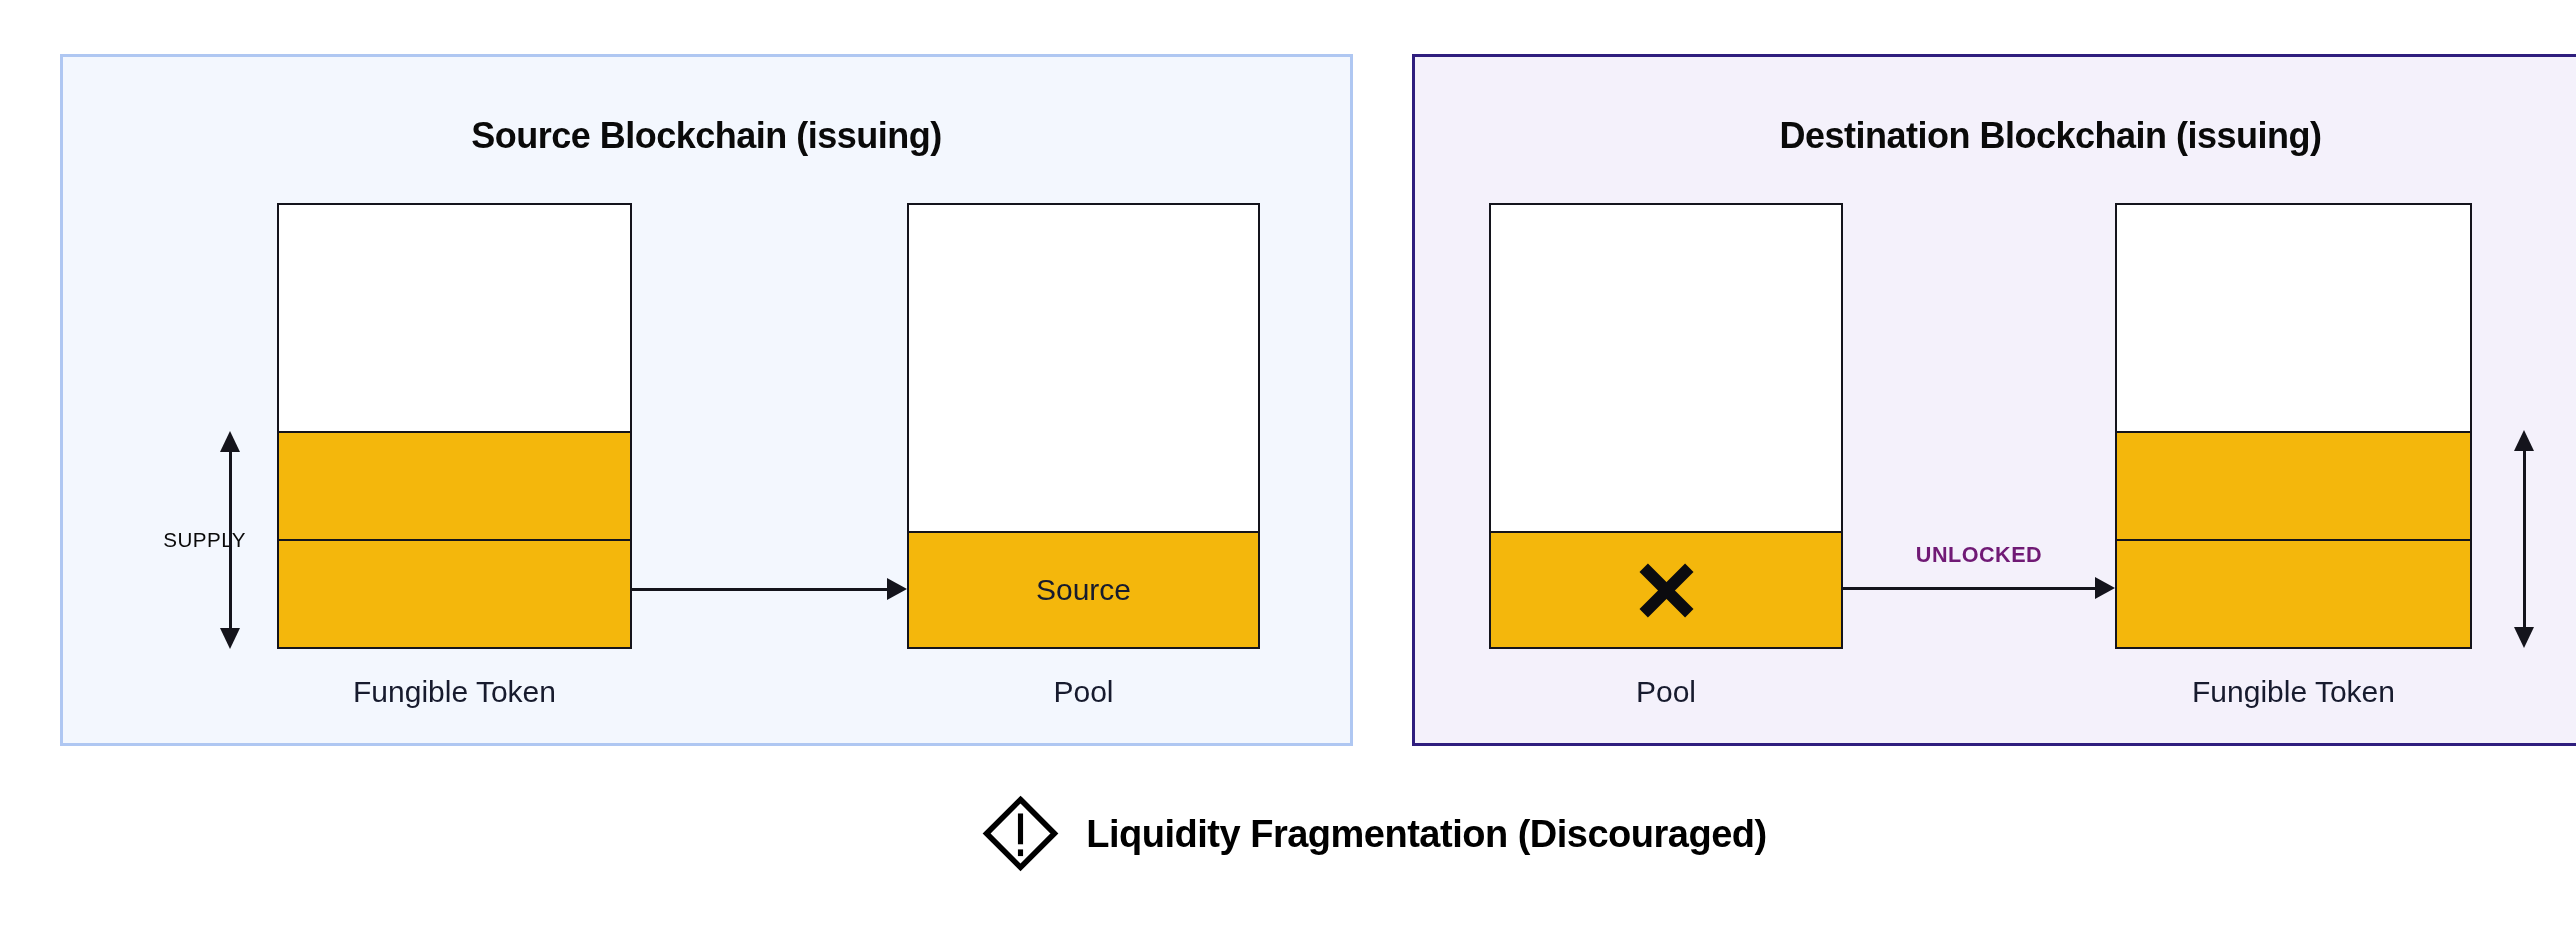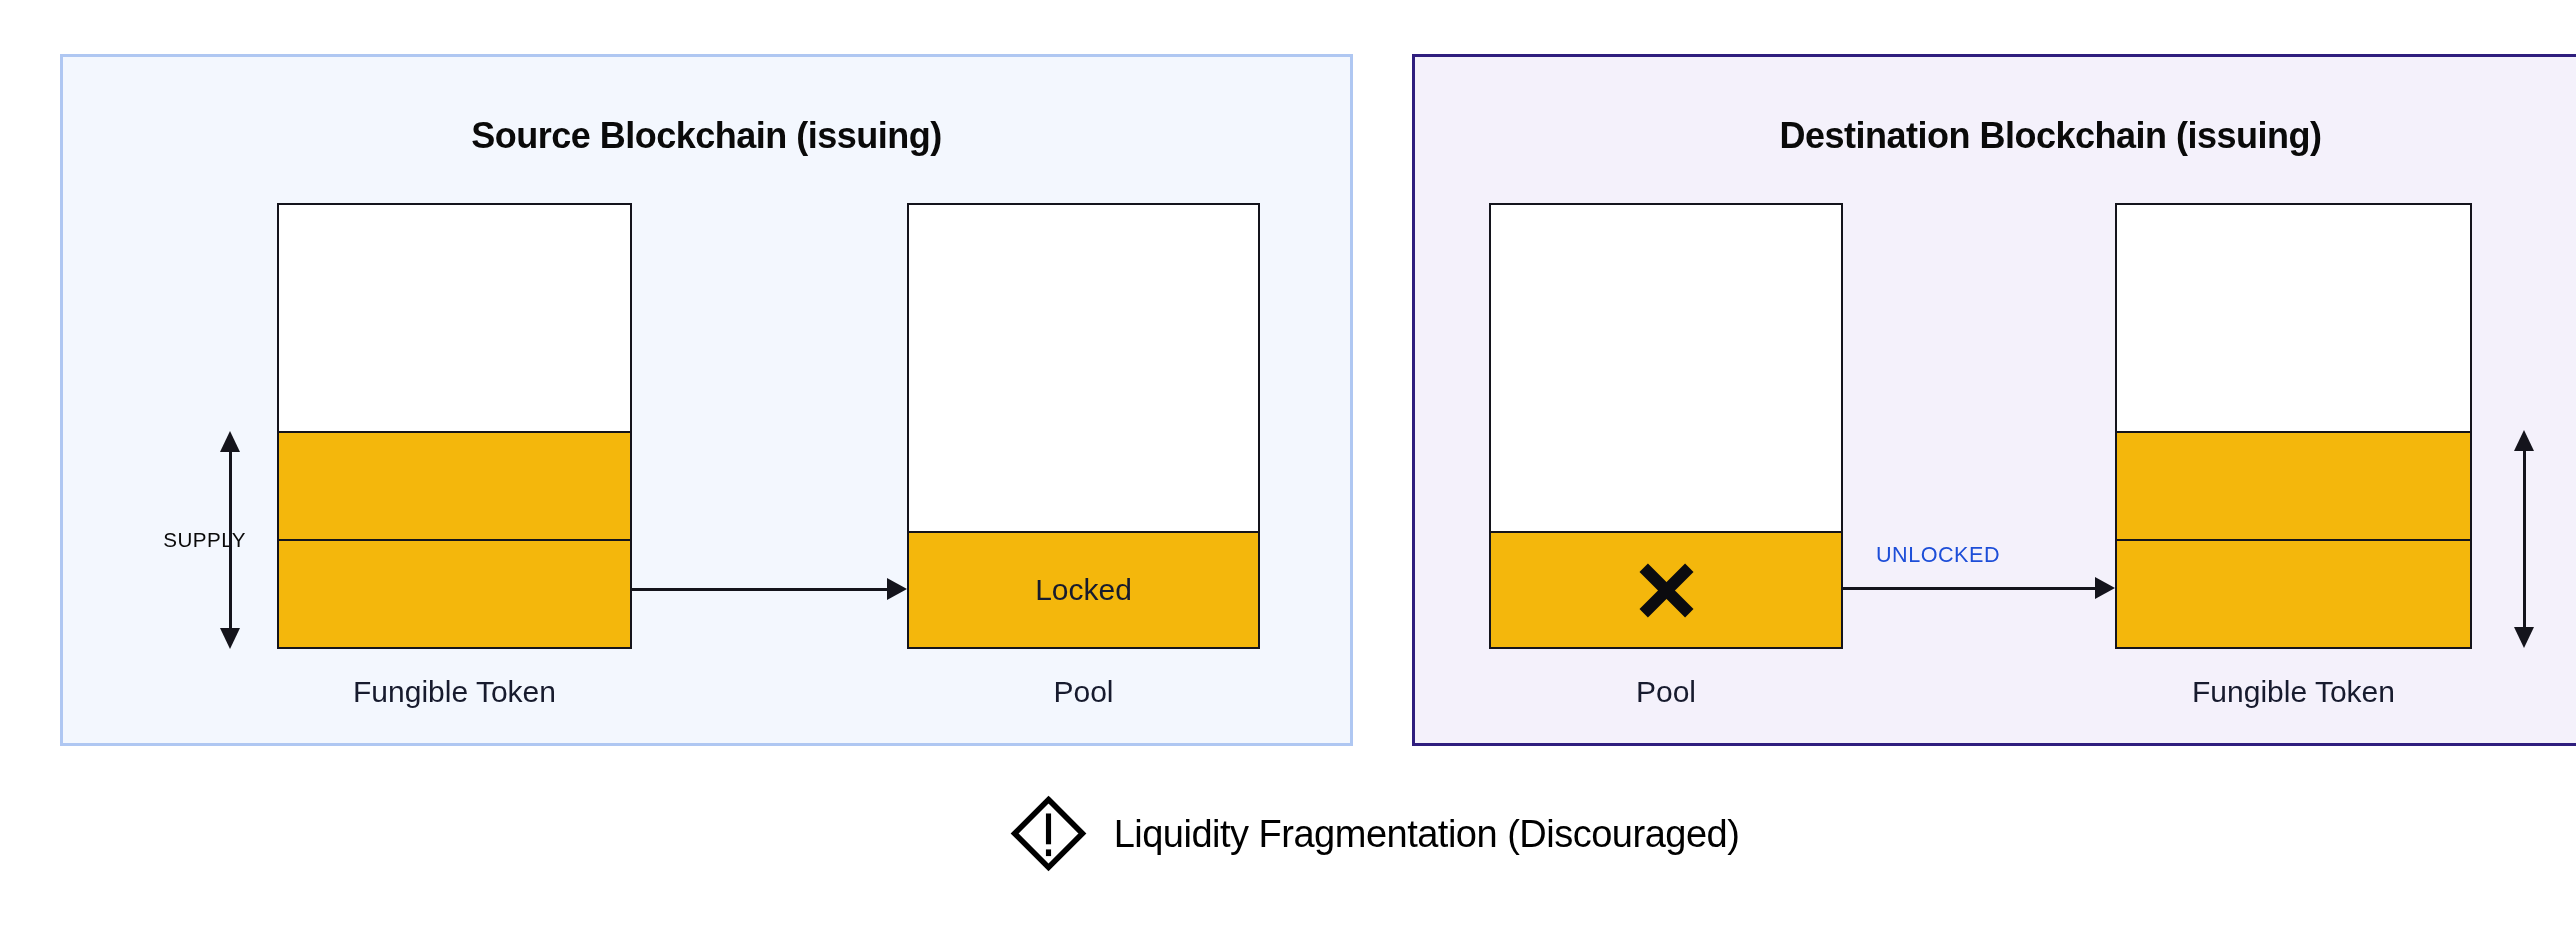--- a/index.html
+++ b/index.html
@@ -33,42 +33,42 @@
   #src-pool-label{left:844px;width:353px;}
   #dst-pool-label{left:74px;width:354px;}
   #dst-token-label{left:700px;width:357px;}
   
   .arrow-h{position:absolute;height:23px;}
   #src-flow-arrow{left:569px;top:521px;width:275px;}
   #dst-flow-arrow{left:428px;top:520px;width:272px;}
   .arrow-h .line{position:absolute;left:0;right:17.5px;top:9.8px;height:3.1px;background:#14141C;}
   .arrow-h .head{position:absolute;right:0;top:0;width:0;height:0;
     border-left:20.6px solid #14141C;border-top:11.3px solid transparent;border-bottom:11.3px solid transparent;}
-  .flow-arrow-label{position:absolute;text-align:left;font-size:21.6px;font-weight:400;
-    letter-spacing:0.5px;color:#1d4ed8;}
+  .flow-arrow-label{position:absolute;text-align:center;font-size:21.6px;font-weight:700;
+    letter-spacing:0.5px;color:#701a75;}
   #dst-arrow-label{left:461px;top:485px;width:206px;}
   
   .arrow-v{position:absolute;width:20.6px;height:218px;}
   #src-supply-arrow{left:157px;top:374px;}
   #dst-supply-arrow{left:1099px;top:373px;}
   .arrow-v .vline{position:absolute;left:8.8px;width:3.1px;top:17.5px;bottom:17.5px;background:#14141C;}
   .arrow-v .head-up{position:absolute;top:0;left:0;width:0;height:0;
     border-left:10.3px solid transparent;border-right:10.3px solid transparent;border-bottom:21.6px solid #14141C;}
   .arrow-v .head-down{position:absolute;bottom:0;left:0;width:0;height:0;
     border-left:10.3px solid transparent;border-right:10.3px solid transparent;border-top:21.6px solid #14141C;}
   .supply-label{position:absolute;width:155px;text-align:right;font-size:20.6px;font-weight:500;
     letter-spacing:0.5px;color:#0A0A0A;}
   #src-supply-label{left:28px;top:471px;}
   #dst-supply-label{left:1089px;top:470px;}
   
   .x-mark{display:block;}
   
   .caption{position:absolute;left:0;right:0;top:795px;height:77px;
     display:flex;align-items:center;justify-content:center;gap:27px;}
-  .caption-text{font-size:38px;font-weight:400;letter-spacing:-0.5px;color:#000000;line-height:1;}
+  .caption-text{font-size:38px;font-weight:700;letter-spacing:-0.5px;color:#000000;line-height:1;}
 </style>
 </head>
 <body>
 
 <div class="canvas">
 
   <section class="panel" id="panel-source">
     <h2 class="panel-title">Source Blockchain (issuing)</h2>
 
     <div class="supply-label" id="src-supply-label">SUPPLY</div>
@@ -83,21 +83,21 @@
       <div class="fill fill-lower"></div>
     </div>
 
     <div class="arrow-h" id="src-flow-arrow">
       <div class="line"></div>
       <div class="head"></div>
     </div>
 
     <div class="box" id="src-pool-box">
       <div class="fill fill-pool">
-        <span class="locked-text">Locked</span>
+        <span class="locked-text">Source</span>
       </div>
     </div>
 
     <div class="box-label" id="src-token-label">Fungible Token</div>
     <div class="box-label" id="src-pool-label">Pool</div>
   </section>
 
   <section class="panel" id="panel-destination">
     <h2 class="panel-title">Destination Blockchain (issuing)</h2>
 

